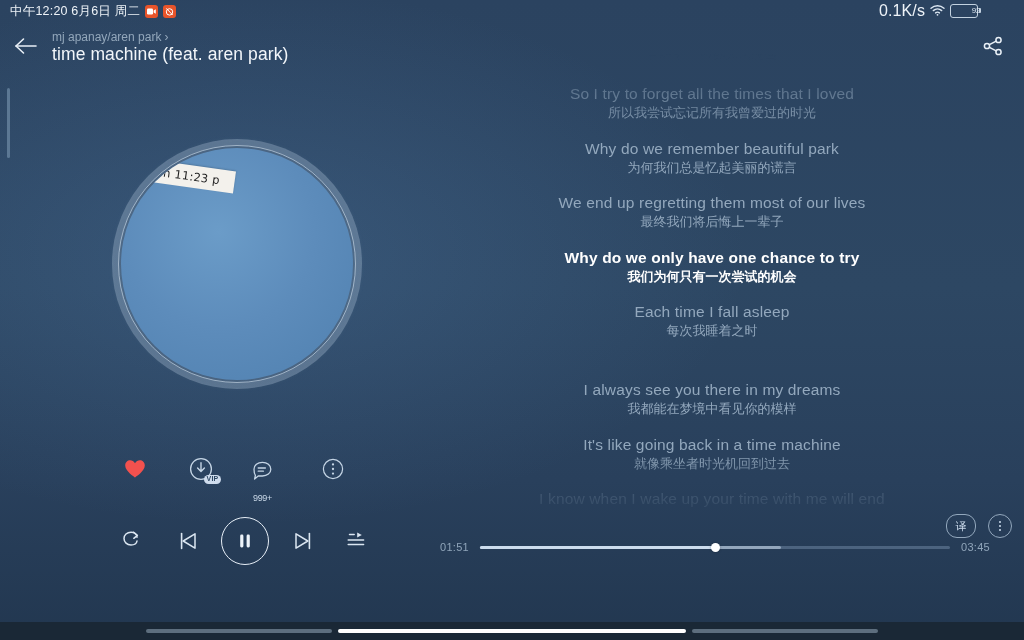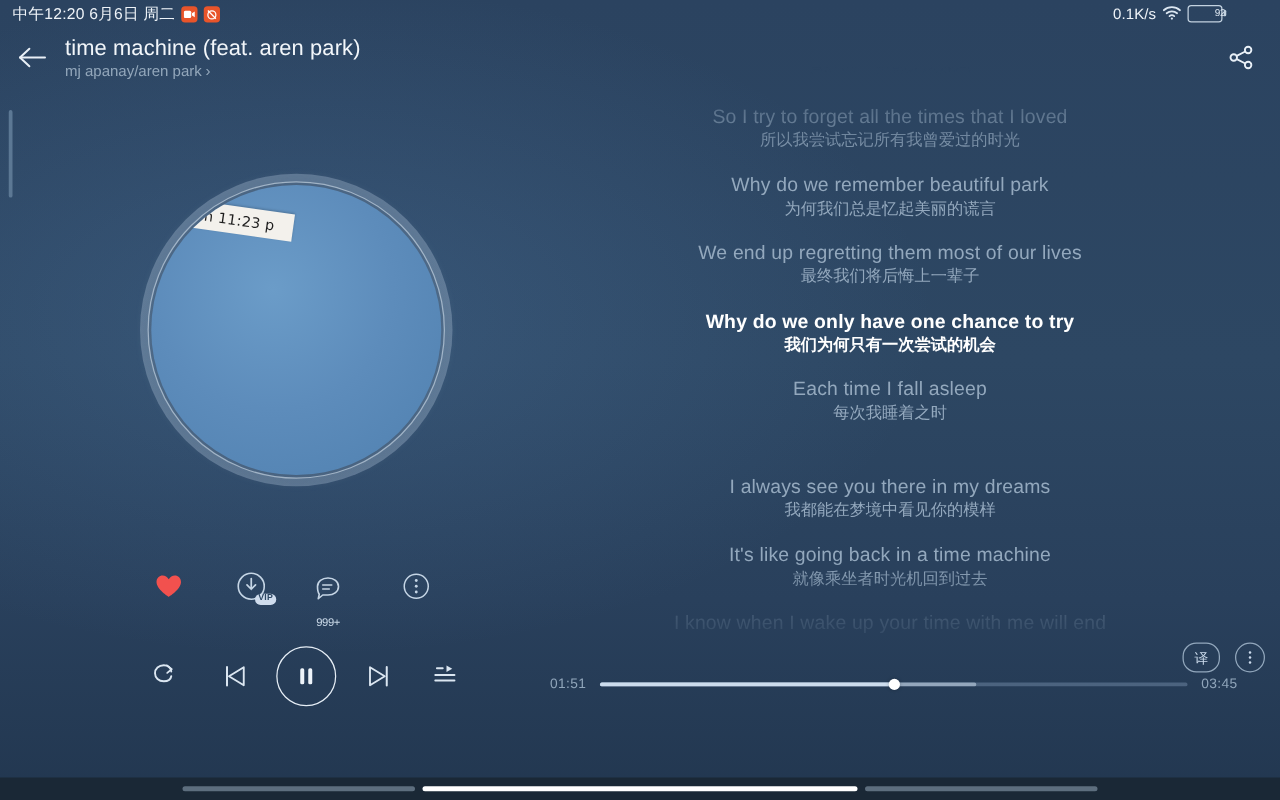--- a/index.html
+++ b/index.html
@@ -44,21 +44,21 @@
   #status-clock { letter-spacing: 0.2px; font-size: 12.5px; }
   .sb-appicon {
     width: 13px; height: 13px;
     border-radius: 3px;
     background: #e8542a;
     display: inline-flex;
     align-items: center;
     justify-content: center;
   }
   .sb-appicon svg { display: block; }
-  #net-speed { font-size: 12px; letter-spacing: 0.1px; }
+  #net-speed { font-size: 16px; letter-spacing: 0.1px; }
   #battery {
     width: 26px; height: 12px;
     border: 1.2px solid #c3d2e0;
     border-radius: 3px;
     position: relative;
     display: flex; align-items: center; justify-content: center;
   }
   #battery::after {
     content: "";
     position: absolute;
@@ -435,25 +435,25 @@
   </div>
 
   <div id="header">
     <div id="back-button">
       <svg width="24" height="18" viewBox="0 0 24 18">
         <path d="M9.5 2 L2 9 L9.5 16" fill="none" stroke="#e9f0f7" stroke-width="1.6" stroke-linecap="round" stroke-linejoin="round"></path>
         <path d="M2 9 L22 9" stroke="#e9f0f7" stroke-width="1.6" stroke-linecap="round"></path>
       </svg>
     </div>
     <div id="title-block">
-      <div id="track-title">time machine (feat. aren park)</div>
       <div id="artist-row">
         <span id="artist-name">mj apanay/aren park</span>
         <span id="artist-chevron" style="color:#93a7bb;font-size:12px;line-height:14px;">›</span>
       </div>
+      <div id="track-title">time machine (feat. aren park)</div>
     </div>
     <div id="share-button">
       <svg width="22" height="22" viewBox="0 0 22 22">
         <circle cx="16.5" cy="5" r="2.6" fill="none" stroke="#e9f0f7" stroke-width="1.5"></circle>
         <circle cx="16.5" cy="17" r="2.6" fill="none" stroke="#e9f0f7" stroke-width="1.5"></circle>
         <circle cx="5" cy="11" r="2.6" fill="none" stroke="#e9f0f7" stroke-width="1.5"></circle>
         <path d="M7.4 9.7 L14.2 6.2 M7.4 12.3 L14.2 15.8" stroke="#e9f0f7" stroke-width="1.5" stroke-linecap="round"></path>
       </svg>
     </div>
   </div>

